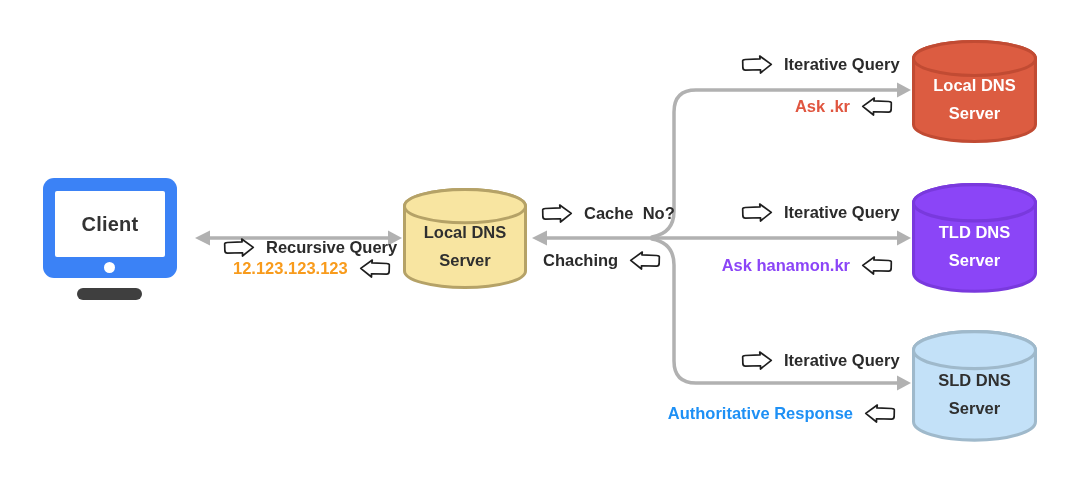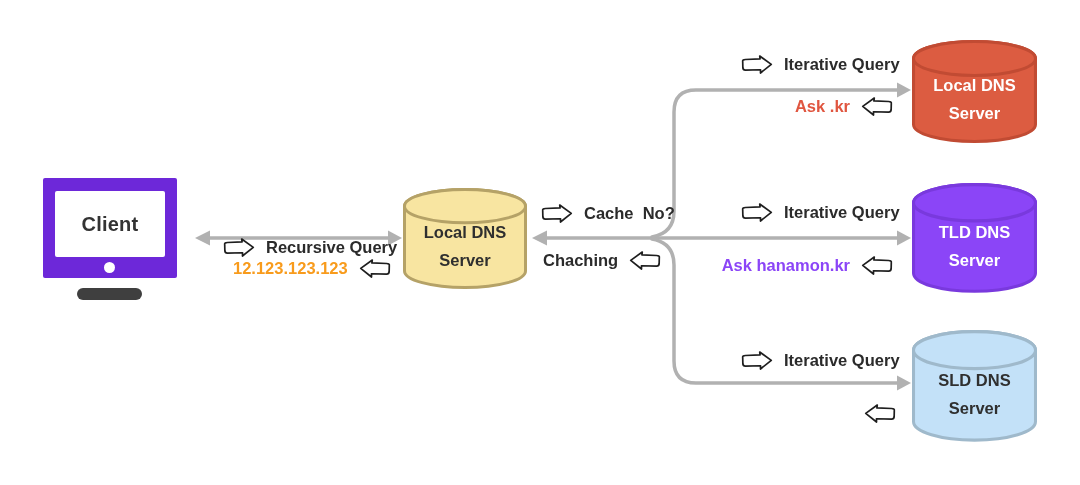--- a/index.html
+++ b/index.html
@@ -5,21 +5,21 @@
   html,body{margin:0;padding:0;background:#ffffff;}
   #stage{
     position:relative;width:1080px;height:485px;background:#ffffff;overflow:hidden;
     font-family:"Liberation Sans", sans-serif;
   }
   
   #connectors{position:absolute;left:0;top:0;width:1080px;height:485px;z-index:0;}
 
   
   .monitor-body{position:absolute;left:43px;top:178px;width:134px;height:100px;
-    background:#6d28d9;border-radius:2px;z-index:2;}
+    background:#3b82f6;border-radius:11px;z-index:2;}
   .monitor-screen{position:absolute;left:12px;top:13px;width:110px;height:66px;
     background:#ffffff;border-radius:2px;display:flex;align-items:center;justify-content:center;}
   .client-label{font-weight:700;font-size:20px;color:#333333;letter-spacing:.2px;}
   .monitor-cam{position:absolute;left:61px;top:84px;width:11px;height:11px;border-radius:50%;background:#ffffff;}
   .monitor-stand{position:absolute;left:77px;top:288px;width:65px;height:12px;border-radius:6px;background:#3f3f3f;z-index:2;}
 
   
   .cyl{position:absolute;z-index:2;}
   .cyl svg{display:block;width:100%;height:100%;}
   .cyl-label{position:absolute;left:0;right:0;top:0;bottom:0;
@@ -189,18 +189,19 @@
   </div>
 
   <div class="lbl row-iq-sld">
     <svg class="aicon" viewBox="0 0 44 26">
         <use href="#hand-arrow"></use>
       </svg>
     <span>Iterative Query</span>
   </div>
 
   <div class="lbl row-resp-sld">
+    <span style="color: rgb(30, 144, 245);">Authoritative Response</span>
     <svg class="aicon left" viewBox="0 0 44 26">
         <use href="#hand-arrow"></use>
       </svg>
   </div>
 
 </div>
 
 </body></html>

